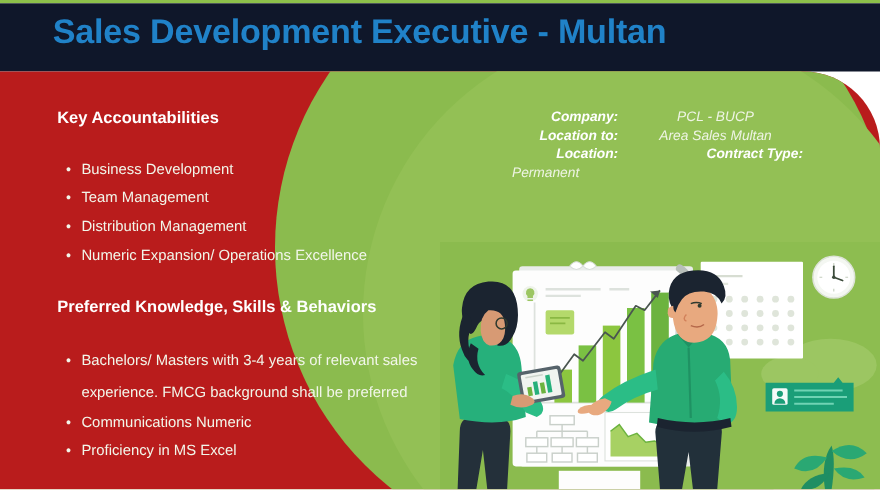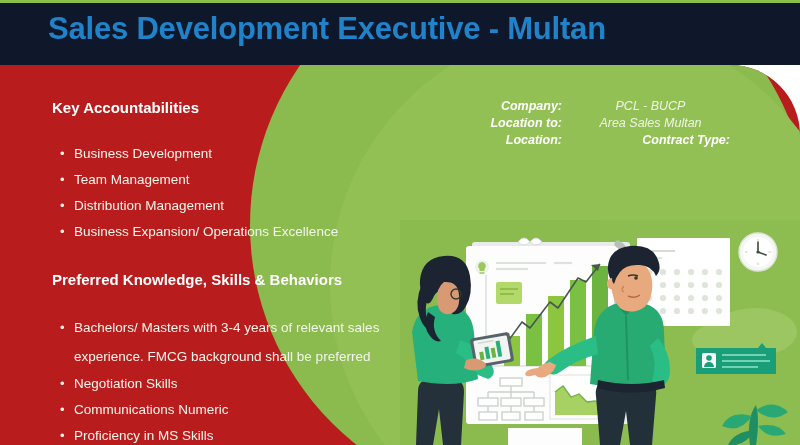--- a/index.html
+++ b/index.html
@@ -172,40 +172,40 @@
     <div class="arc-light2"></div>
 
     <div class="text-col">
 
       <div class="section-heading heading-accountabilities">Key Accountabilities</div>
 
       <ul class="bullet-list list-accountabilities">
         <li class="bullet-item">Business Development</li>
         <li class="bullet-item">Team Management</li>
         <li class="bullet-item">Distribution Management</li>
-        <li class="bullet-item">Business Expansion/ Operations Excellence</li>
+        <li class="bullet-item">Numeric Expansion/ Operations Excellence</li>
       </ul>
 
       <div class="section-heading heading-skills">Preferred Knowledge, Skills &amp; Behaviors</div>
 
       <ul class="bullet-list list-skills">
         <li class="bullet-item wrap">Bachelors/ Masters with 3-4 years of relevant sales experience. FMCG background shall be preferred</li>
-        <li class="bullet-item">Negotiation Skills</li>
         <li class="bullet-item">Communications Numeric</li>
-        <li class="bullet-item">Proficiency in MS Skills</li>
+        <li class="bullet-item">Proficiency in MS Excel</li>
       </ul>
     </div>
 
     <div class="meta-block">
       <div class="meta-label">Company:</div>
       <div class="meta-value">PCL - BUCP</div>
       <div class="meta-label">Location to:</div>
       <div class="meta-value">Area Sales Multan</div>
       <div class="meta-label">Location:</div>
       <div class="meta-label">Contract Type:</div>
+      <div class="meta-value">Permanent</div>
     </div>
 
     <div class="illustration">
       <svg class="illus-svg" width="400" height="225" viewBox="0 0 400 225">
 
         <rect x="0" y="0" width="400" height="225" fill="#8bbb4e"></rect>
         <path d="M0 0 H400 V225 H0 Z" fill="#8bbb4e"></path>
 
         <path d="M200 0 H400 V225 H200 Z" fill="#8dbd50"></path>
 

